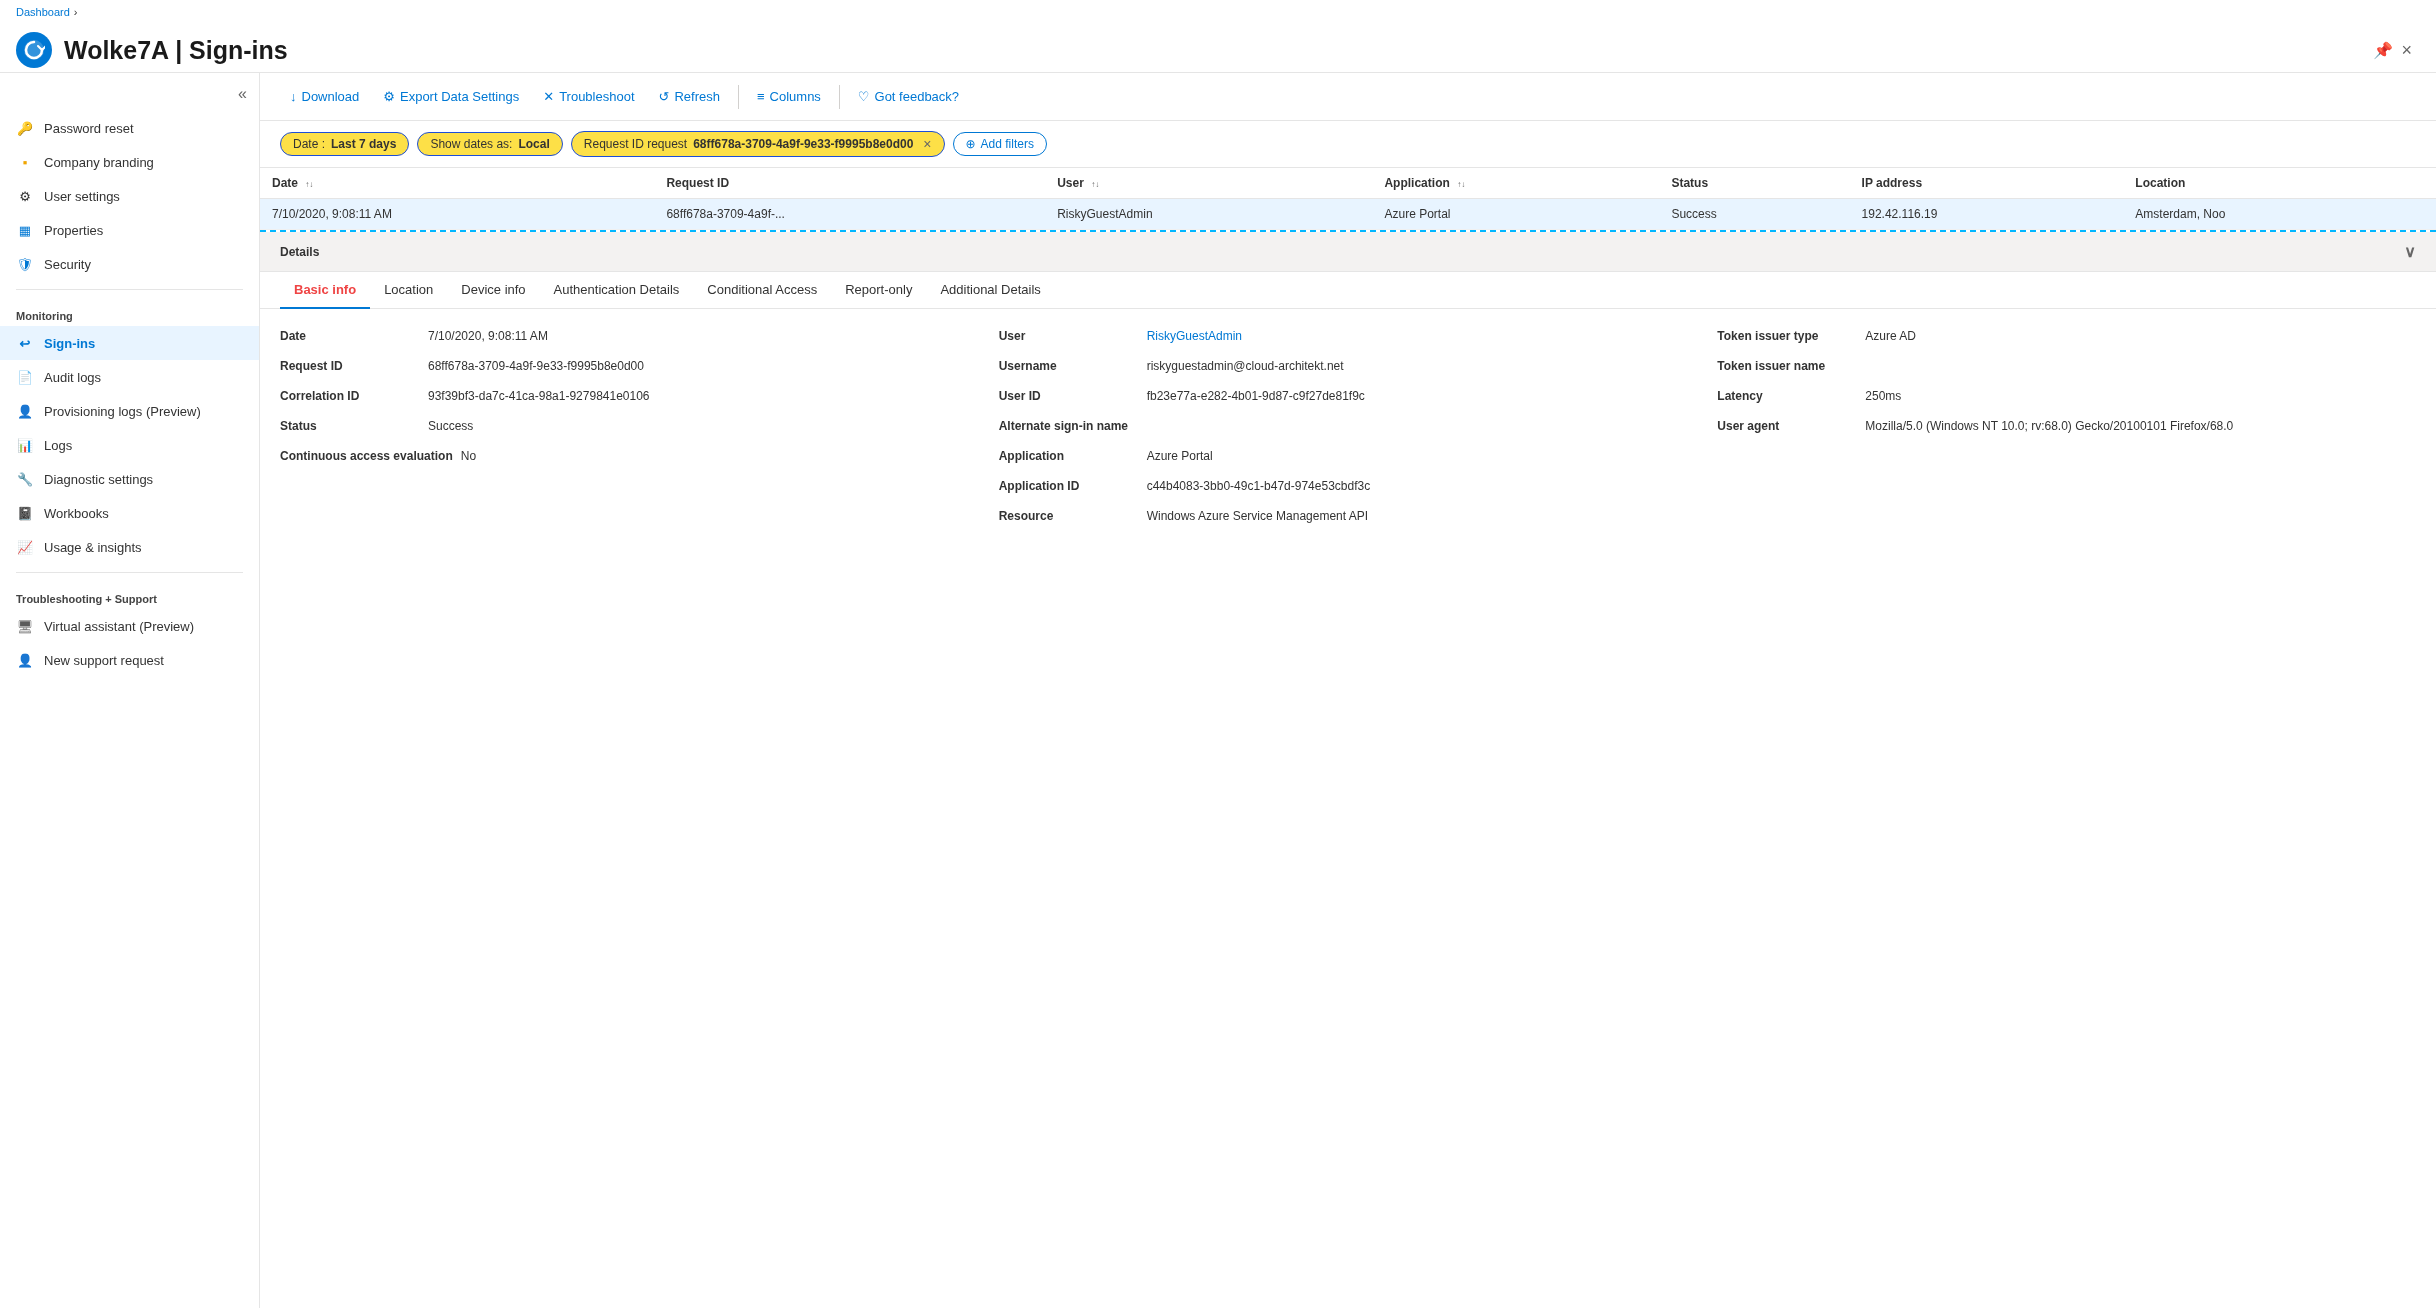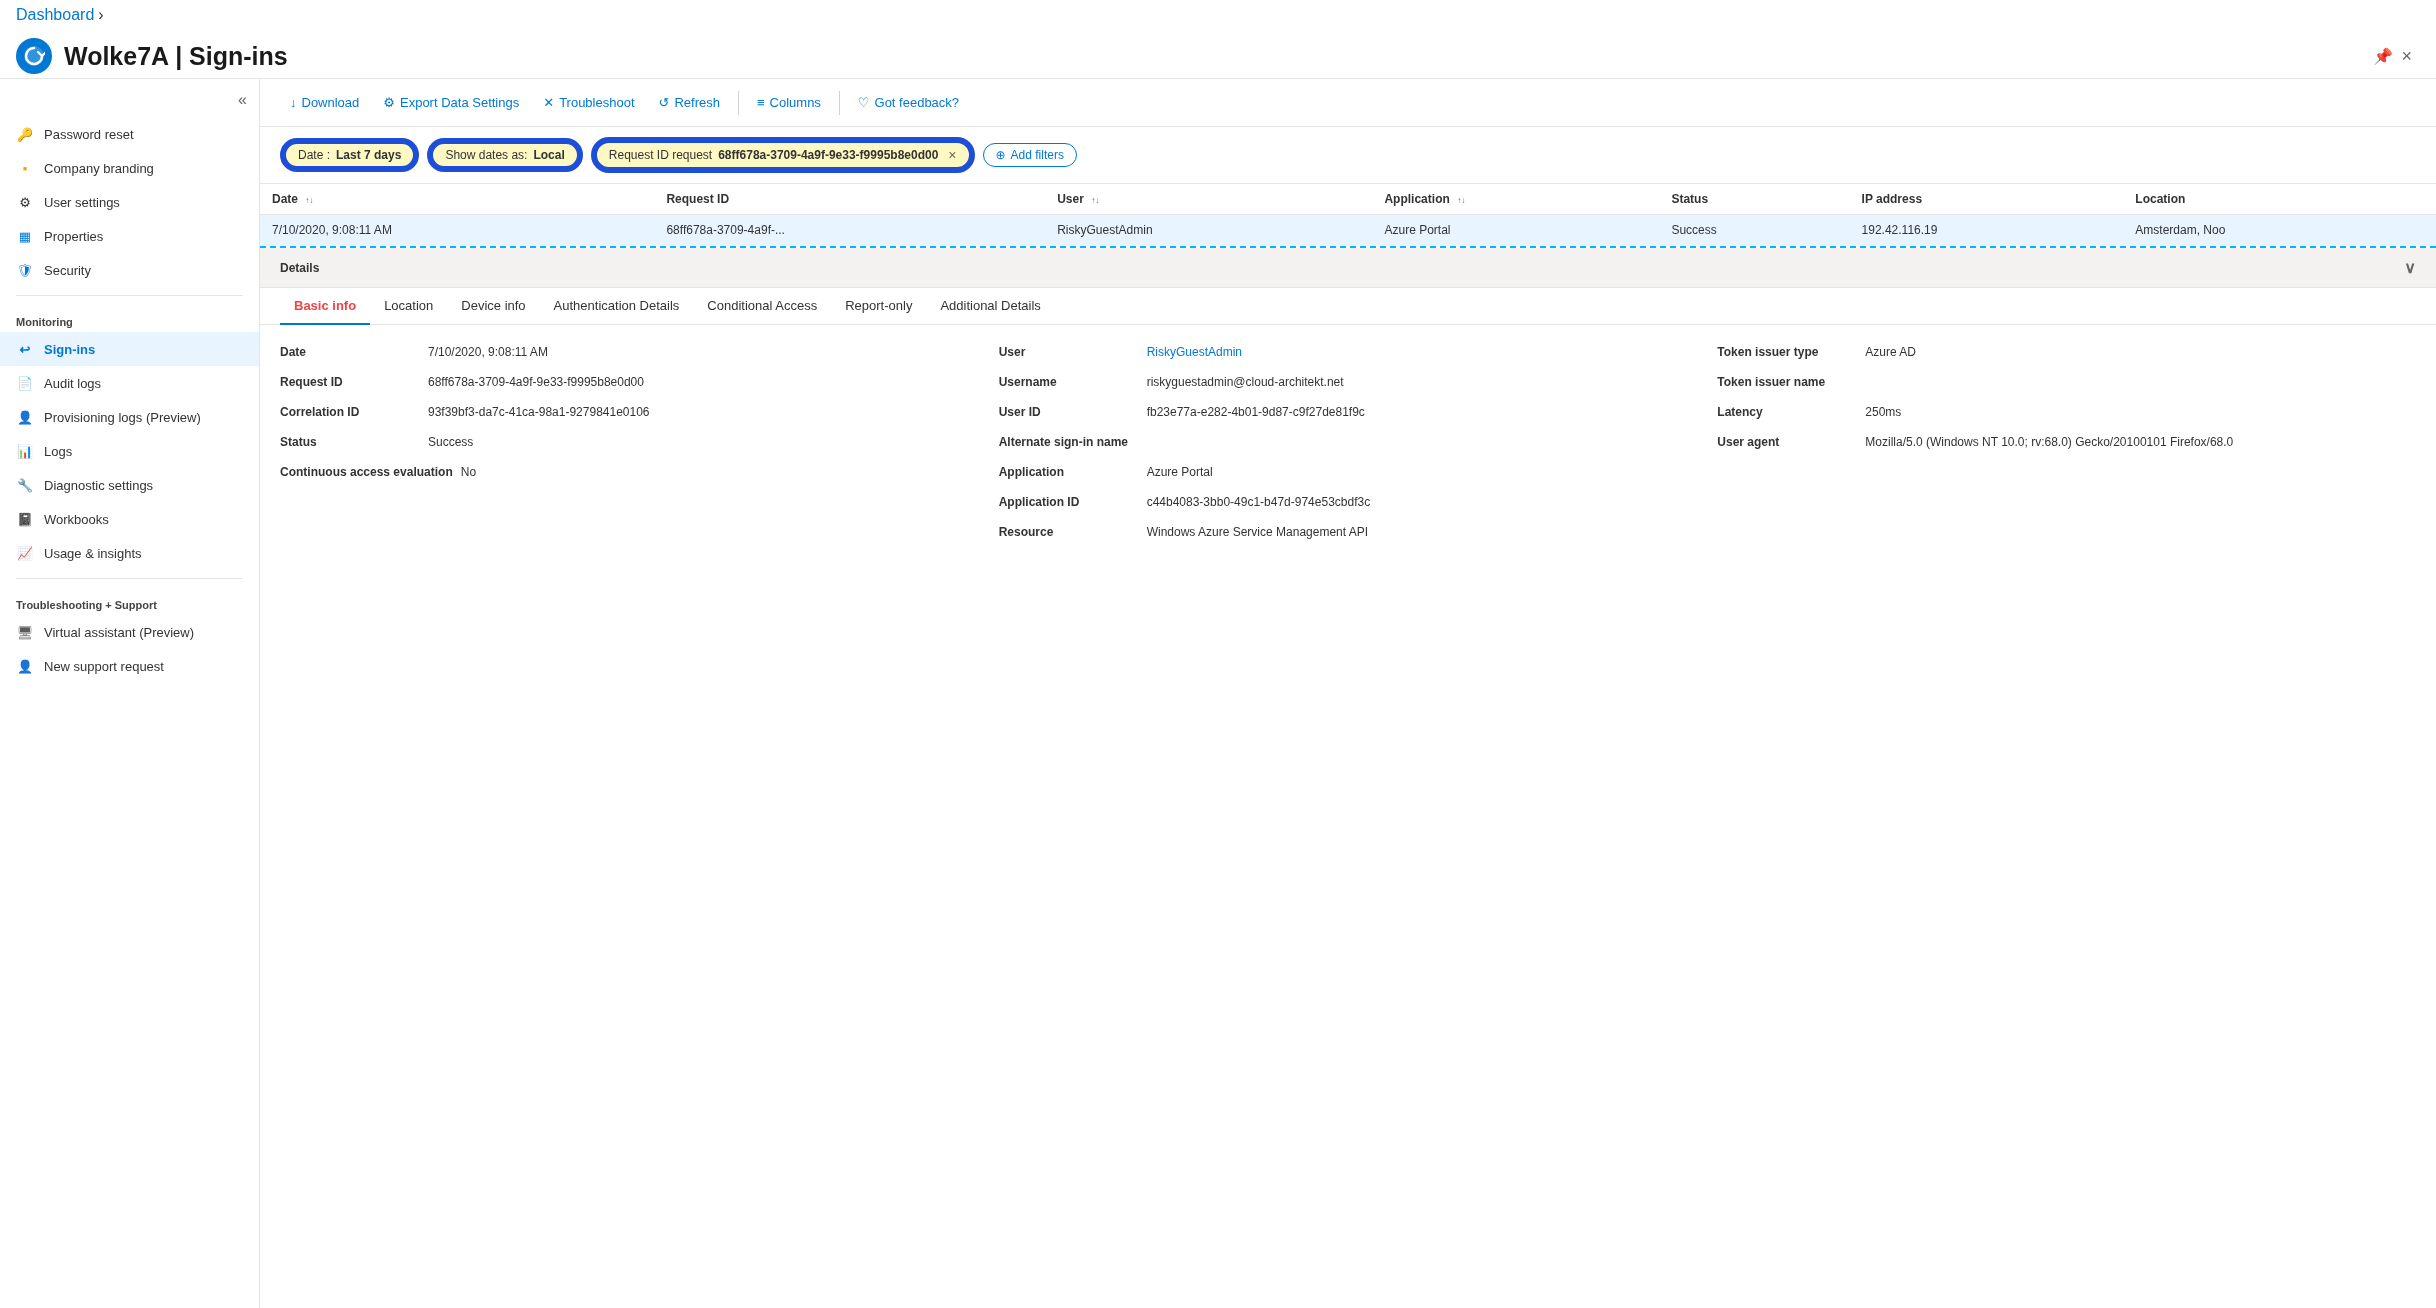--- a/index.html
+++ b/index.html
@@ -1,21 +1,21 @@
 <!DOCTYPE html>
 <html><head>
   <meta charset="utf-8">
   <style>
     * { box-sizing: border-box; margin: 0; padding: 0; }
     body { font-family: 'Segoe UI', Arial, sans-serif; font-size: 13px; background: #fff; color: #333; overflow: hidden; }
 
     .app-container { display: flex; flex-direction: column; height: 100vh; }
 
     
-    .breadcrumb { padding: 6px 16px; font-size: 16px; color: #0078d4; display: flex; align-items: center; gap: 4px; }
+    .breadcrumb { padding: 6px 16px; font-size: 11px; color: #0078d4; display: flex; align-items: center; gap: 4px; }
     .breadcrumb span { color: #333; }
 
     
     .header { display: flex; align-items: center; padding: 8px 16px 4px; border-bottom: 1px solid #e5e5e5; }
     .header-logo { width: 36px; height: 36px; background: #0078d4; border-radius: 50%; display: flex; align-items: center; justify-content: center; margin-right: 12px; flex-shrink: 0; }
     .header-logo svg { width: 22px; height: 22px; }
     .header-title-group { flex: 1; }
     .header-title { font-size: 25px; font-weight: 600; color: #1a1a1a; }
     .header-subtitle { font-size: 12px; color: #666; }
     .pin-icon { color: #666; margin-left: 12px; cursor: pointer; font-size: 16px; }
@@ -39,21 +39,21 @@
     
     .content { flex: 1; overflow: hidden; display: flex; flex-direction: column; }
 
     
     .toolbar { display: flex; align-items: center; padding: 10px 20px; gap: 4px; border-bottom: 1px solid #e5e5e5; }
     .toolbar-btn { display: flex; align-items: center; gap: 5px; padding: 6px 10px; border: none; background: none; cursor: pointer; color: #0078d4; font-size: 13px; border-radius: 2px; }
     .toolbar-separator { width: 1px; height: 24px; background: #d2d0ce; margin: 0 4px; }
 
     
     .filters-bar { display: flex; align-items: center; padding: 10px 20px; gap: 8px; border-bottom: 1px solid #e5e5e5; flex-wrap: wrap; }
-    .filter-chip { display: flex; align-items: center; gap: 6px; padding: 4px 12px; border: 6px solid #1d4ed8; border-radius: 20px; font-size: 12px; background: #fef9c3; }
+    .filter-chip { display: flex; align-items: center; gap: 6px; padding: 4px 12px; border: 1px solid #1d4ed8; border-radius: 20px; font-size: 12px; background: #fde047; }
     .filter-chip .filter-label { color: #333; }
     .filter-chip .filter-value { font-weight: 700; }
     .filter-chip-remove { cursor: pointer; color: #666; font-size: 14px; margin-left: 4px; }
     .add-filter-btn { display: flex; align-items: center; gap: 5px; padding: 4px 12px; border: 1px solid #0078d4; border-radius: 20px; font-size: 12px; color: #0078d4; cursor: pointer; background: none; }
 
     
     .table-container { border-bottom: 2px dashed #00b7ff; }
     table { width: 100%; border-collapse: collapse; }
     thead th { padding: 8px 12px; text-align: left; font-weight: 600; font-size: 12px; color: #333; border-bottom: 1px solid #e5e5e5; background: #fff; white-space: nowrap; }
     thead th .sort-icons { display: inline-flex; flex-direction: column; margin-left: 4px; font-size: 8px; color: #666; line-height: 1; }

